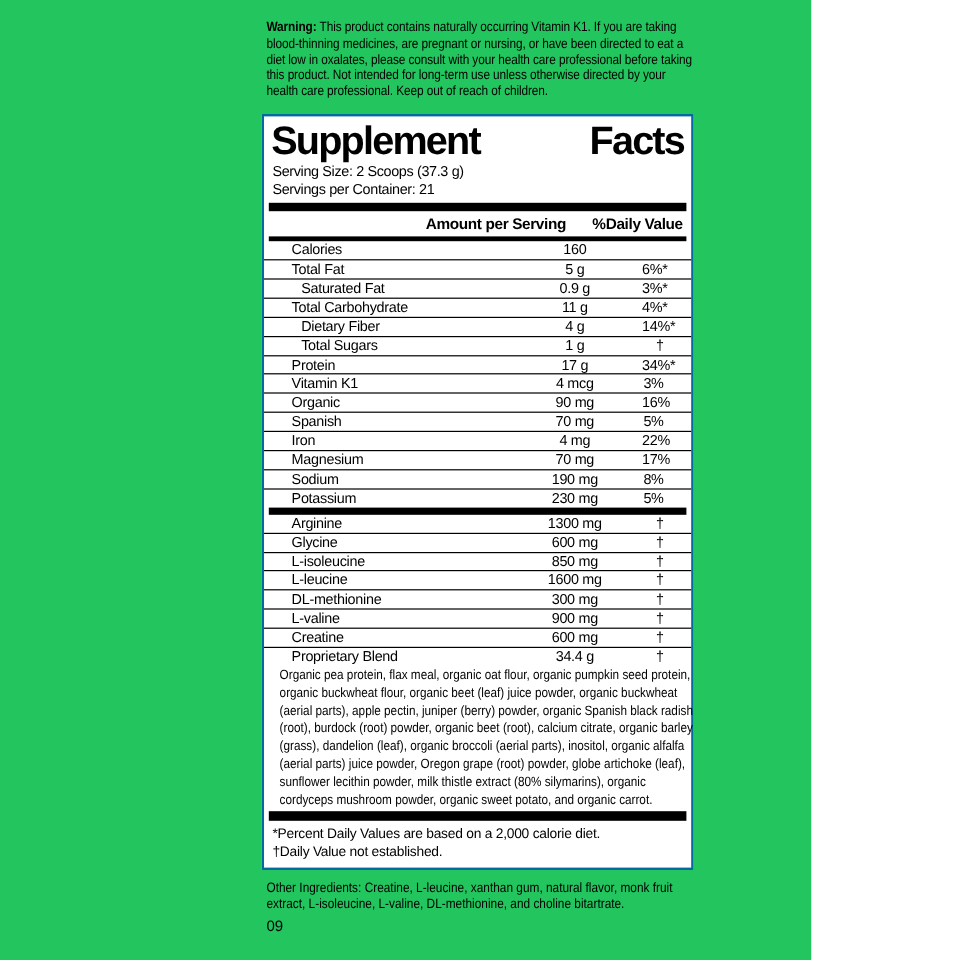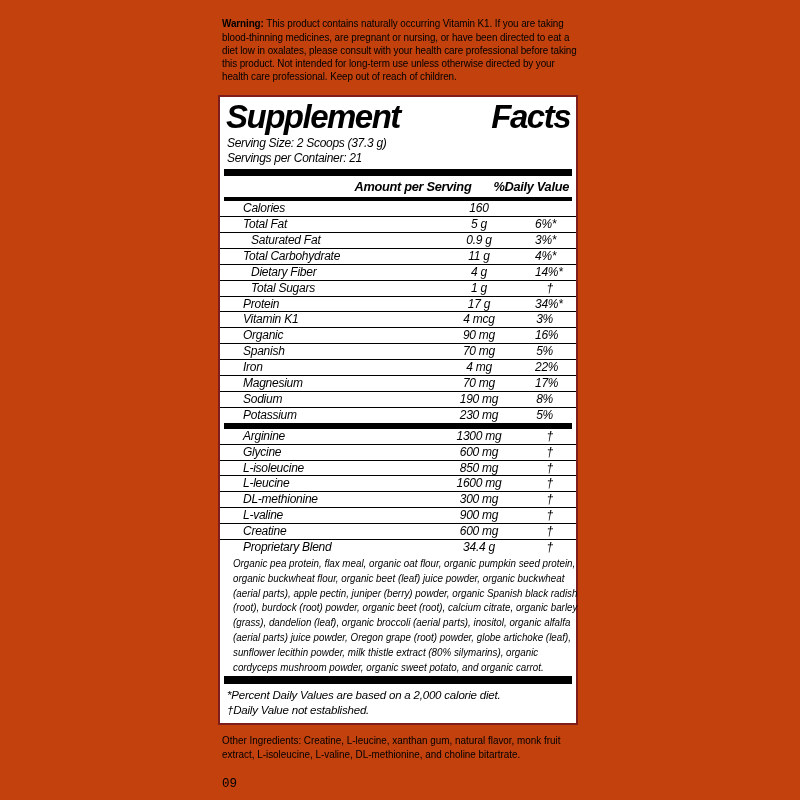--- a/index.html
+++ b/index.html
@@ -5,23 +5,23 @@
   html, body {
     margin: 0;
     padding: 0;
     background: #ffffff;
     font-family: "Liberation Sans", sans-serif;
     color: #000000;
     -webkit-font-smoothing: antialiased;
   }
   .page {
     position: relative;
-    width: 800px;
+    width: 676px;
     height: 800px;
-    background: #c2410c;
+    background: #22c55e;
     overflow: hidden;
   }
   .content-col {
     position: absolute;
     left: 218px;
     top: 6px;
     width: 364px;
   }
   
   .condensed {
@@ -33,23 +33,22 @@
     font-size: 11.3px;
     line-height: 13.3px;
     letter-spacing: -0.1px;
     margin-left: 4px;
   }
   .warning b { font-weight: bold; }
 
   .facts-box {
     margin-top: 5px;
     width: 356px;
-    border: 2px solid #7f1d1d;
+    border: 2px solid #0369a1;
     background: #fff;
-    font-style: italic;
   }
   .facts-title {
     display: flex;
     justify-content: space-between;
     padding: 3px 6px 1px 6px;
     font-weight: bold;
     font-size: 33px;
     letter-spacing: -1.5px;
     line-height: 33px;
   }
@@ -106,23 +105,22 @@
     line-height: 15px;
     letter-spacing: -0.2px;
   }
   .other-ingredients {
     margin: 9px 0 0 4px;
     width: 412px;
     font-size: 11.3px;
     line-height: 13.4px;
   }
   .page-number {
-    margin: 16px 0 0 4px;
+    margin: 4px 0 0 4px;
     font-size: 12.5px;
-    font-family: Liberation Mono, monospace;
   }
 </style>
 </head>
 <body>
 
 <div class="page">
   <div class="content-col">
 
     <p class="warning condensed"><b>Warning:</b><span> This product contains naturally occurring Vitamin K1. If you are taking blood-thinning medicines, are pregnant or nursing, or have been directed to eat a diet low in oxalates, please consult with your health care professional before taking this product. Not intended for long-term use unless otherwise directed by your health care professional. Keep out of reach of children.</span></p>
 

